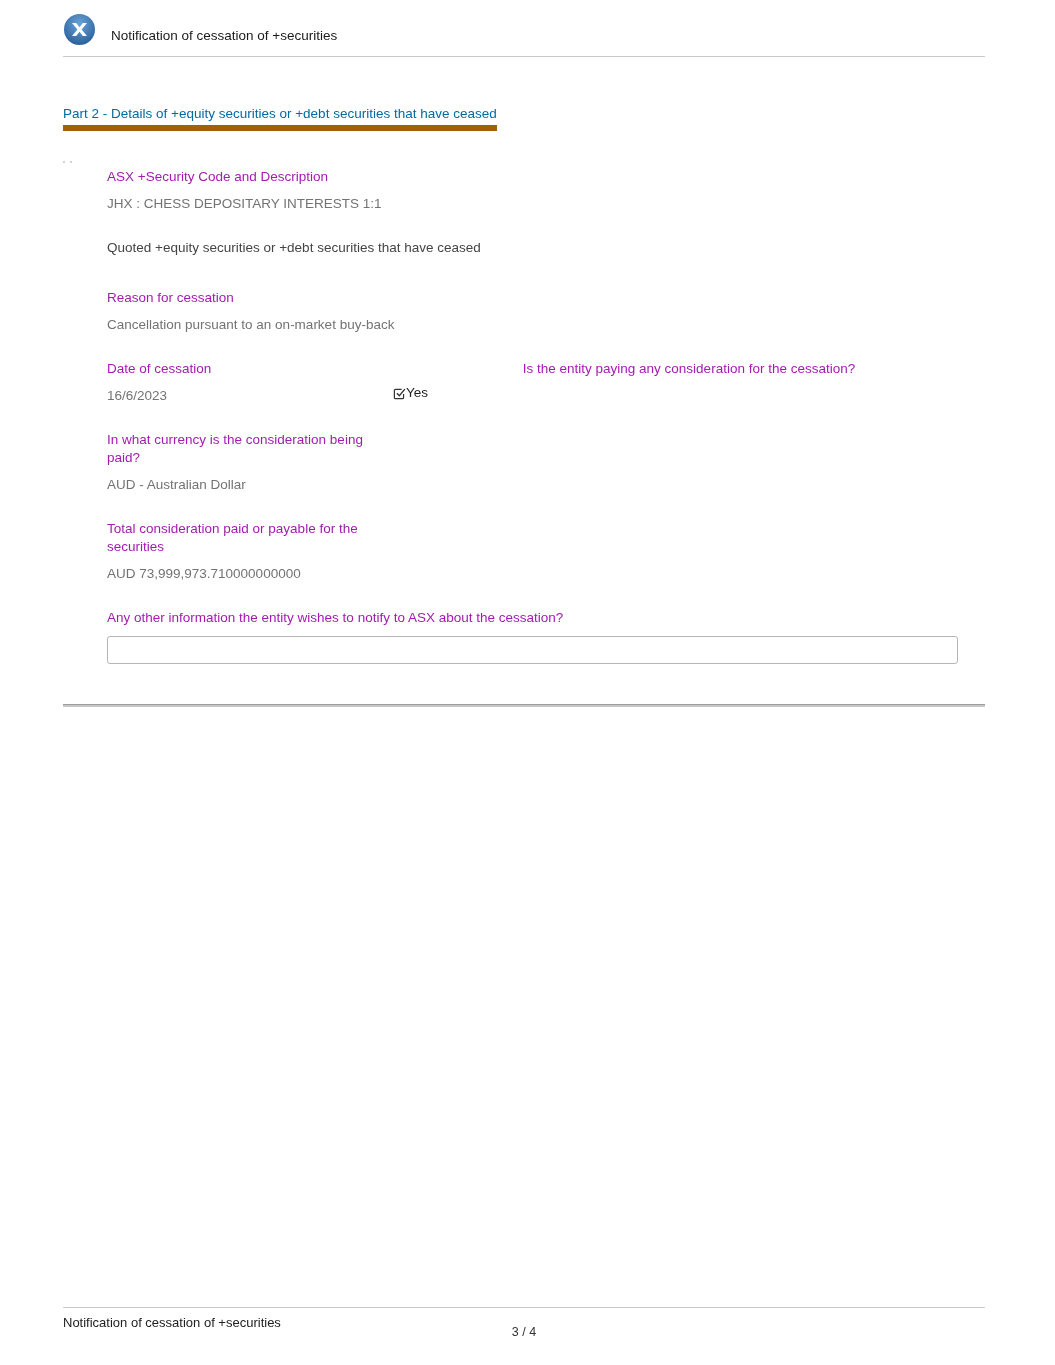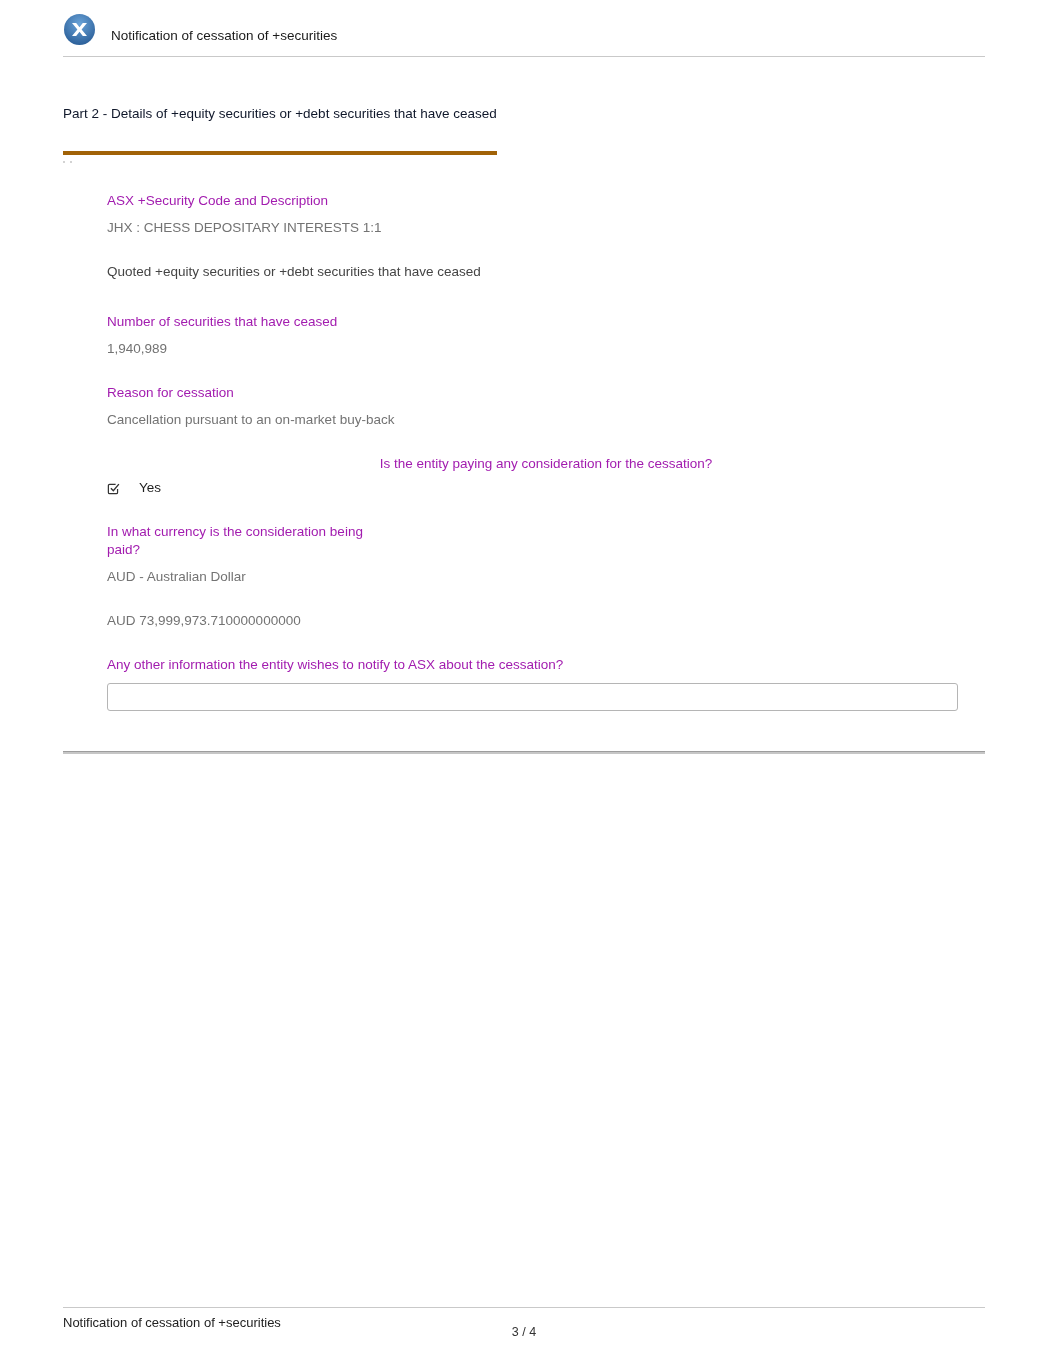--- a/index.html
+++ b/index.html
@@ -10,38 +10,38 @@
   }
   .page { position:absolute; inset:0; padding:0 70px 0 63px; box-sizing:border-box; }
 
   .header { display:flex; align-items:flex-end; gap:15px; padding-top:13px; }
   .logo { width:33px; height:33px; flex:0 0 auto; }
   .header-title { font-size:13.5px; color:#1a1a1a; padding-bottom:3px; }
   .header-divider { border:none; border-top:1px solid #c9c9c9; margin:10px 0 0 0; }
 
   .part-heading-wrap { margin-top:47px; }
   .part-heading {
-    display:inline-block; font-size:13.5px; font-weight:400; color:#0f172a;
-    padding-bottom:30px; border-bottom:4px solid #a16207; margin:0;
+    display:inline-block; font-size:13.5px; font-weight:400; color:#0369a1;
+    padding-bottom:4px; border-bottom:6px solid #a16207; margin:0;
   }
 
   .dots { position:absolute; left:63px; top:161px; display:flex; gap:5px; }
   .dot { width:2px; height:2px; border-radius:50%; background:#c4c4c4; display:inline-block; }
 
   .content { padding-left:44px; margin-top:37px; font-size:13.5px; }
   .label { color:#a21caf; line-height:18px; }
   .value { color:#737373; line-height:18px; margin-top:9px; }
   .field { margin-bottom:26px; }
   .field:last-child { margin-bottom:0; }
   .note { color:#444444; line-height:18px; margin-bottom:32px; }
 
   .two-col { display:flex; margin-top:11px; margin-bottom:26px; }
   .col-left { width:286px; flex:0 0 auto; }
   .col-right { flex:1;text-align:center; }
-  .checkbox-row { display:flex; align-items:center; gap:19px; margin-top:6px; }
+  .checkbox-row { display:flex; align-items:center; gap:0; margin-top:6px; }
   .checkbox-row svg { display:block; }
   .answer-text { color:#1e1e1e; line-height:18px; }
 
   .label-narrow-currency { max-width:290px; }
   .label-narrow-total { max-width:272px; }
 
   .other-input {
     display:block; margin-top:9px; width:851px; height:28px; box-sizing:border-box;
     border:1px solid #b5b5b5; border-radius:3px; background:#ffffff;
     font-family:inherit; font-size:13px; padding:0 8px; color:#1e1e1e; outline:none;
@@ -90,51 +90,52 @@
 
   <div class="content">
 
     <div class="field">
       <div class="label">ASX +Security Code and Description</div>
       <div class="value">JHX : CHESS DEPOSITARY INTERESTS 1:1</div>
     </div>
 
     <div class="note">Quoted +equity securities or +debt securities that have ceased</div>
 
-    <div class="field">
-      <div class="label">Number of securities that have ceased</div>
-      <div class="value">1,940,989</div>
-    </div>
 
     <div class="field">
       <div class="label">Reason for cessation</div>
       <div class="value">Cancellation pursuant to an on-market buy-back</div>
     </div>
 
     <div class="two-col">
+      <div class="col-left">
+        <div class="label">Date of cessation</div>
+        <div class="value">16/6/2023</div>
+      </div>
       <div class="col-right">
         <div class="label">Is the entity paying any consideration for the cessation?</div>
         <div class="checkbox-row">
           <span>
             <svg width="13" height="13" viewBox="0 0 16 16">
               <path d="M13 8.5 V12.8 a1.6 1.6 0 0 1 -1.6 1.6 H3.3 a1.6 1.6 0 0 1 -1.6 -1.6 V4.4 A1.6 1.6 0 0 1 3.3 2.8 H10.6" fill="none" stroke="#333333" stroke-width="1.5"></path>
               <path d="M4.8 7.6 l3 3.1 L14.6 2.6" fill="none" stroke="#333333" stroke-width="1.7"></path>
             </svg>
           </span>
           <span class="answer-text">Yes</span>
         </div>
       </div>
     </div>
 
     <div class="field">
       <div class="label label-narrow-currency">In what currency is the consideration being paid?</div>
       <div class="value">AUD - Australian Dollar</div>
     </div>
 
     <div class="field">
+      <div class="label label-narrow-total">Total consideration paid or payable for the securities</div>
       <div class="value">AUD 73,999,973.710000000000</div>
     </div>
 
     <div class="field">
       <div class="label">Any other information the entity wishes to notify to ASX about the cessation?</div>
       <input class="other-input" type="text" value="" style="">
     </div>
 
   </div>
 

